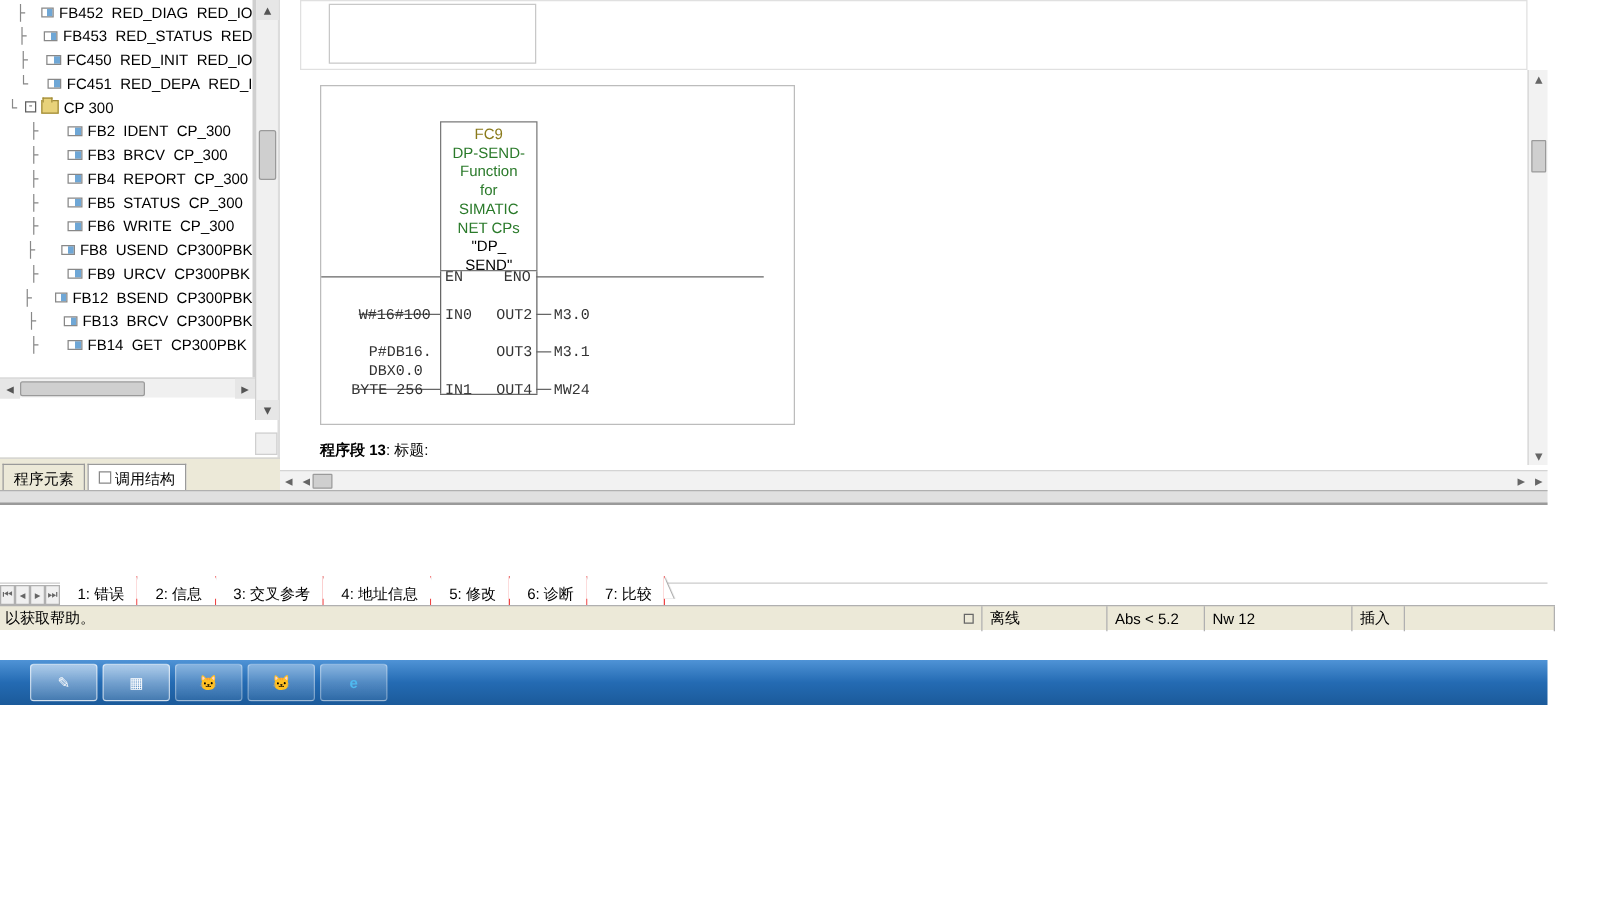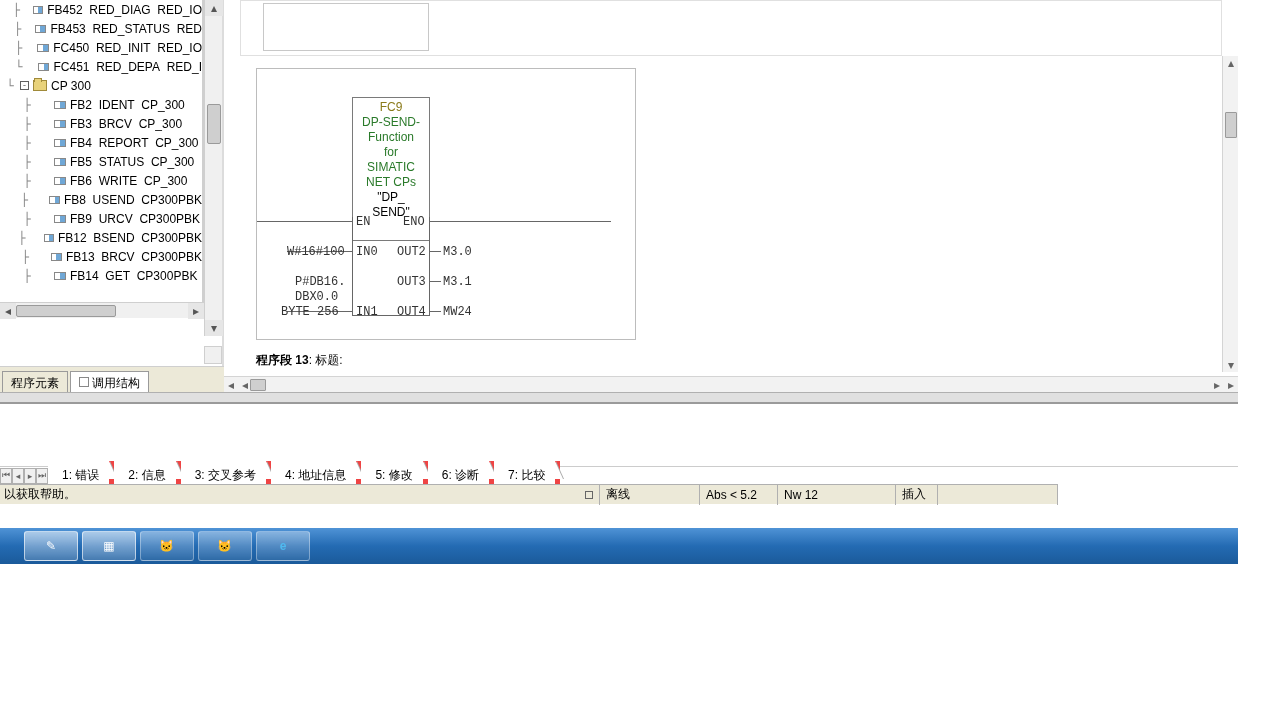--- a/index.html
+++ b/index.html
@@ -28,39 +28,39 @@
 .side-corner { position:absolute; right:0; bottom:28px; width:18px; height:18px; background:#f0f0f0; border:1px solid #cfcfcf;}
 .gap-bar { position:absolute; top:392px; left:0; width:1238px; height:12px; background:#e0e0e0; border-top:1px solid #b0b0b0; border-bottom:2px solid #9a9a9a;}
 .editor { position:absolute; top:0; left:224px; width:1014px; height:392px; background:#fff; }
 .ed-top { position:absolute; top:0; left:16px; width:982px; height:56px; border:1px solid #e0e0e0; }
 .ed-top-inner { position:absolute; top:2px; left:22px; width:166px; height:48px; border:1px solid #c8c8c8; background:#fff;}
 .ed-scroll-v { position:absolute; right:0; top:56px; width:16px; height:316px; background:#f2f2f2; border-left:1px solid #d4d4d4;}
 .ed-scroll-v .arrow{position:absolute;left:0;width:16px;height:14px;display:flex;align-items:center;justify-content:center;color:#666;}
 .ed-scroll-v .thumb{position:absolute;left:2px;top:56px;width:12px;height:26px;background:#cfcfcf;border:1px solid #9a9a9a;border-radius:1px;}
 .canvas { position:absolute; top:60px; left:16px; width:998px; height:314px; overflow:hidden; background:#fff;}
 .net-box { position:absolute; top:8px; left:16px; width:380px; height:272px; border:1px solid #bcbcbc; }
-.fb-box { position:absolute; top:28px; left:95px; width:78px; height:144px; border:1px solid #7a7a7a; background:#fff; text-align:center; font-family:"Courier New",monospace; font-size:12px; line-height:15px; padding-top:2px;}
+.fb-box { position:absolute; top:28px; left:95px; width:78px; height:120px; border:1px solid #7a7a7a; background:#fff; text-align:center; font-family:"Courier New",monospace; font-size:12px; line-height:15px; padding-top:2px;}
 .fb-title{color:#8a7a1a;}
 .fb-sub{color:#2a7a2a;}
 .fb-name{color:#000;}
 .pin { position:absolute; font-family:"Courier New",monospace; font-size:12px; color:#333; white-space:nowrap;}
 .wire { position:absolute; background:#666; }
 .net-title{ position:absolute; top:292px; left:16px; font-size:13px; color:#000;}
 .net-title b{font-weight:bold;margin-top:20px;}
 .ed-scroll-h { position:absolute; bottom:0; left:0; width:1014px; height:16px; background:#f2f2f2; border-top:1px solid #d4d4d4;}
 .ed-scroll-h .arrow{position:absolute;top:0;width:14px;height:16px;display:flex;align-items:center;justify-content:center;color:#666;}
 .ed-scroll-h .thumb{position:absolute;top:2px;left:26px;width:16px;height:12px;background:#cfcfcf;border:1px solid #9a9a9a;border-radius:1px;}
 .msg-area { position:absolute; top:404px; left:0; width:1238px; height:100px; background:#fff;}
 .msg-tabs { position:absolute; bottom:20px; left:0; width:1238px; height:18px; display:flex; align-items:center; background:#fff; border-top:1px solid #ccc;}
 .nav-btns{display:flex;}
 .nav-btn{width:12px;height:16px;border:1px solid #b0b0b0;background:#f0f0f0;display:flex;align-items:center;justify-content:center;color:#666;font-size:9px;}
-.msg-tab{height:30px;padding:0 10px 0 14px;border-right:5px solid #ef4444;display:flex;align-items:center;position:relative;background:#fff;font-size:12px;}
+.msg-tab{height:30px;padding:0 10px 0 14px;border-right:1px solid #ef4444;display:flex;align-items:center;position:relative;background:#fff;font-size:12px;}
 .msg-tab::after{content:"";position:absolute;right:-8px;top:0;width:0;height:0;border-top:18px solid transparent;border-left:8px solid #fff;filter:drop-shadow(1px 0 0 #aaa);}
 .msg-tab.active{background:#fff;font-weight:normal;}
-.status-line { position:absolute; bottom:0; left:0; width:1058px; height:20px; border-top:1px solid #b0b0b0; background:#ece9d8; display:flex; align-items:center; font-size:12px;}
+.status-line { position:absolute; bottom:0; left:0; width:1244px; height:20px; border-top:1px solid #b0b0b0; background:#ece9d8; display:flex; align-items:center; font-size:12px;}
 .status-cell{height:20px;border-right:1px solid #b0b0b0;padding:0 6px;display:flex;align-items:center;}
 .taskbar { position:absolute; top:528px; left:0; width:1238px; height:36px; background:linear-gradient(to bottom,#4f93d6 0%,#246bb3 50%,#1b5a9a 100%); display:flex; align-items:center;}
 .tb-btn{height:30px;min-width:54px;margin:0 2px;border:1px solid rgba(255,255,255,.35);border-radius:3px;background:linear-gradient(to bottom,rgba(255,255,255,.35),rgba(255,255,255,.08));display:flex;align-items:center;justify-content:center;color:#fff;}
 .tb-btn.active{background:linear-gradient(to bottom,rgba(255,255,255,.55),rgba(255,255,255,.18));border-color:rgba(255,255,255,.6);}
 .tray{position:absolute;right:0;top:0;height:36px;display:flex;align-items:center;padding:0 8px;color:#fff;}
 .tray .ic{width:16px;height:16px;margin:0 3px;display:inline-flex;align-items:center;justify-content:center;font-size:11px;opacity:.95;}
 .tray .clock{margin-left:6px;text-align:center;line-height:14px;font-size:11px;}
 .start-orb{width:14px;height:30px;margin-left:2px;margin-right:6px;}
 .boxminus{display:inline-block;width:9px;height:9px;border:1px solid #606060;font-size:9px;line-height:7px;text-align:center;color:#606060;margin-right:4px;font-family:monospace;}
 .green-diamond{display:inline-block;width:8px;height:8px;background:#3a9a3a;transform:rotate(45deg);margin-right:6px;}

